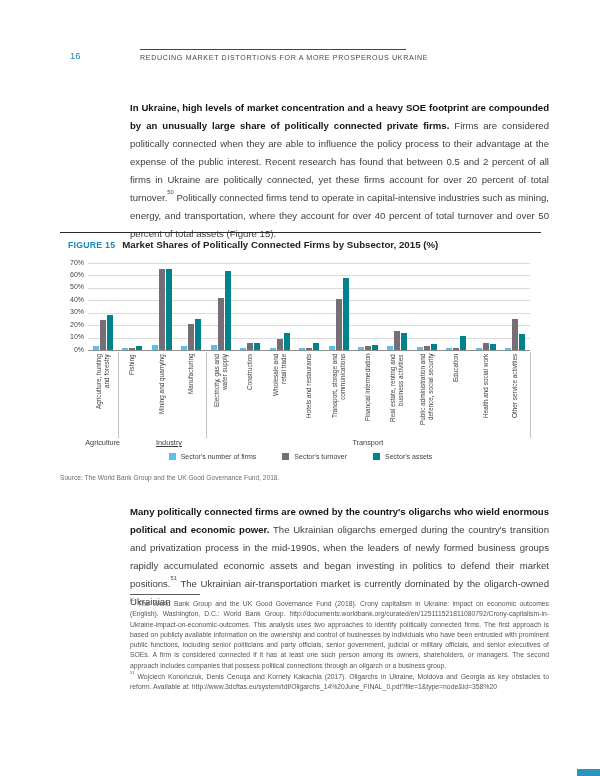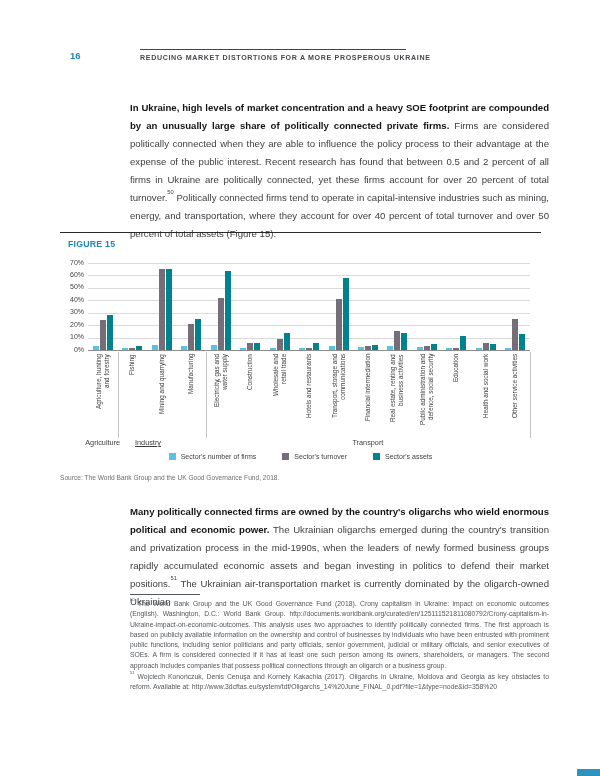--- a/index.html
+++ b/index.html
@@ -1,24 +1,24 @@
 <!DOCTYPE html>
 <html><head>
 <meta charset="utf-8">
 <style>
   html,body{margin:0;padding:0;}
   body{width:600px;height:776px;position:relative;background:#ffffff;
        font-family:"Liberation Sans","DejaVu Sans",sans-serif;overflow:hidden;}
   .abs{position:absolute;}
 
   
-  #page-number{left:70px;top:50px;font-size:9.5px;font-weight:bold;color:#1e87b8;}
+  #page-number{left:70px;top:50px;font-size:9.5px;font-weight:normal;color:#1e87b8;}
   #running-header{left:140px;top:49px;width:266px;border-top:1px solid #41464b;}
   #running-header .rh-text{display:block;margin-top:4px;font-size:7.1px;letter-spacing:.65px;
-       color:#45494e;font-weight:700;white-space:nowrap;}
+       color:#45494e;font-weight:400;white-space:nowrap;}
 
   
   .body-para{left:130px;width:419px;font-size:9.6px;line-height:18px;color:#3e4043;
        text-align:justify;margin:0;}
   #para1{top:99px;}
   #para2{top:503px;text-align-last:justify;}
   .body-para .lead-bold{font-weight:bold;color:#141414;}
   sup{font-size:60%;line-height:0;position:relative;top:-0.45em;}
 
   
@@ -60,20 +60,21 @@
 <div class="abs" id="running-header">
   <span class="rh-text">REDUCING MARKET DISTORTIONS FOR A MORE PROSPEROUS UKRAINE</span>
 </div>
 
 <p class="abs body-para" id="para1"><span class="lead-bold">In Ukraine, high levels of market concentration and a heavy SOE footprint are compounded by an unusually large share of politically connected private firms.</span><span> Firms are considered politically connected when they are able to influence the policy process to their advantage at the expense of the public interest. Recent research has found that between 0.5 and 2 percent of all firms in Ukraine are politically connected, yet these firms account for over 20 percent of total turnover.</span><sup>50</sup><span> Politically connected firms tend to operate in capital-intensive industries such as mining, energy, and transportation, where they account for over 40 percent of total turnover and over 50 percent of total assets (Figure 15).</span></p>
 
 <div class="abs" id="figure-rule"></div>
 
 <div class="abs" id="figure-heading">
   <span id="figure-label">FIGURE 15</span>
+  <span id="figure-title">Market Shares of Politically Connected Firms by Subsector, 2015 (%)</span>
 </div>
 
 <div class="abs" id="chart">
   <div id="legend">
       <div class="legitem">
         <span class="legswatch" style="background: rgb(91, 194, 231);"></span>
         <span class="legtext">Sector's number of firms</span>
       </div>
       <div class="legitem">
         <span class="legswatch" style="background: rgb(117, 110, 120);"></span>
@@ -161,21 +162,21 @@
     <div class="bar" style="left: 415.8px; top: 93.5px; width: 6px; height: 2.5px; background: rgb(91, 194, 231);"></div>
     <div class="bar" style="left: 422.8px; top: 89.2px; width: 6px; height: 6.8px; background: rgb(117, 110, 120);"></div>
     <div class="bar" style="left: 429.8px; top: 89.8px; width: 6px; height: 6.2px; background: rgb(0, 131, 140);"></div>
     <div class="xlabel" style="left: 425.8px;">Health and social work</div>
     <div class="bar" style="left: 445.3px; top: 93.5px; width: 6px; height: 2.5px; background: rgb(91, 194, 231);"></div>
     <div class="bar" style="left: 452.3px; top: 64.9px; width: 6px; height: 31.1px; background: rgb(117, 110, 120);"></div>
     <div class="bar" style="left: 459.3px; top: 79.8px; width: 6px; height: 16.2px; background: rgb(0, 131, 140);"></div>
     <div class="xlabel" style="left: 455.3px;">Other service activities</div>
     <div class="zonelabel" style="left: 42.7px;">Agriculture</div>
     <div class="zonediv" style="left: 57.5px;"></div>
-    <div class="zonelabel" style="left: 88px; text-decoration: underline;">Industry</div>
+    <div class="zonelabel" style="left: 109px; text-decoration: underline;">Industry</div>
     <div class="zonediv" style="left: 145.9px;"></div>
     <div class="zonelabel" style="left: 307.9px;">Transport</div>
     <div class="zonediv" style="left: 470px;"></div>
   </div>
 
 <div class="abs" id="source-line">Source: The World Bank Group and the UK Good Governance Fund, 2018.</div>
 
 <p class="abs body-para" id="para2"><span class="lead-bold">Many politically connected firms are owned by the country's oligarchs who wield enormous political and economic power.</span><span> The Ukrainian oligarchs emerged during the country's transition and privatization process in the mid-1990s, when the leaders of newly formed business groups rapidly accumulated economic assets and began investing in politics to defend their market positions.</span><sup>51</sup><span> The Ukrainian air-transportation market is currently dominated by the oligarch-owned Ukrainian</span></p>
 
 <div class="abs" id="footnote-rule"></div>

